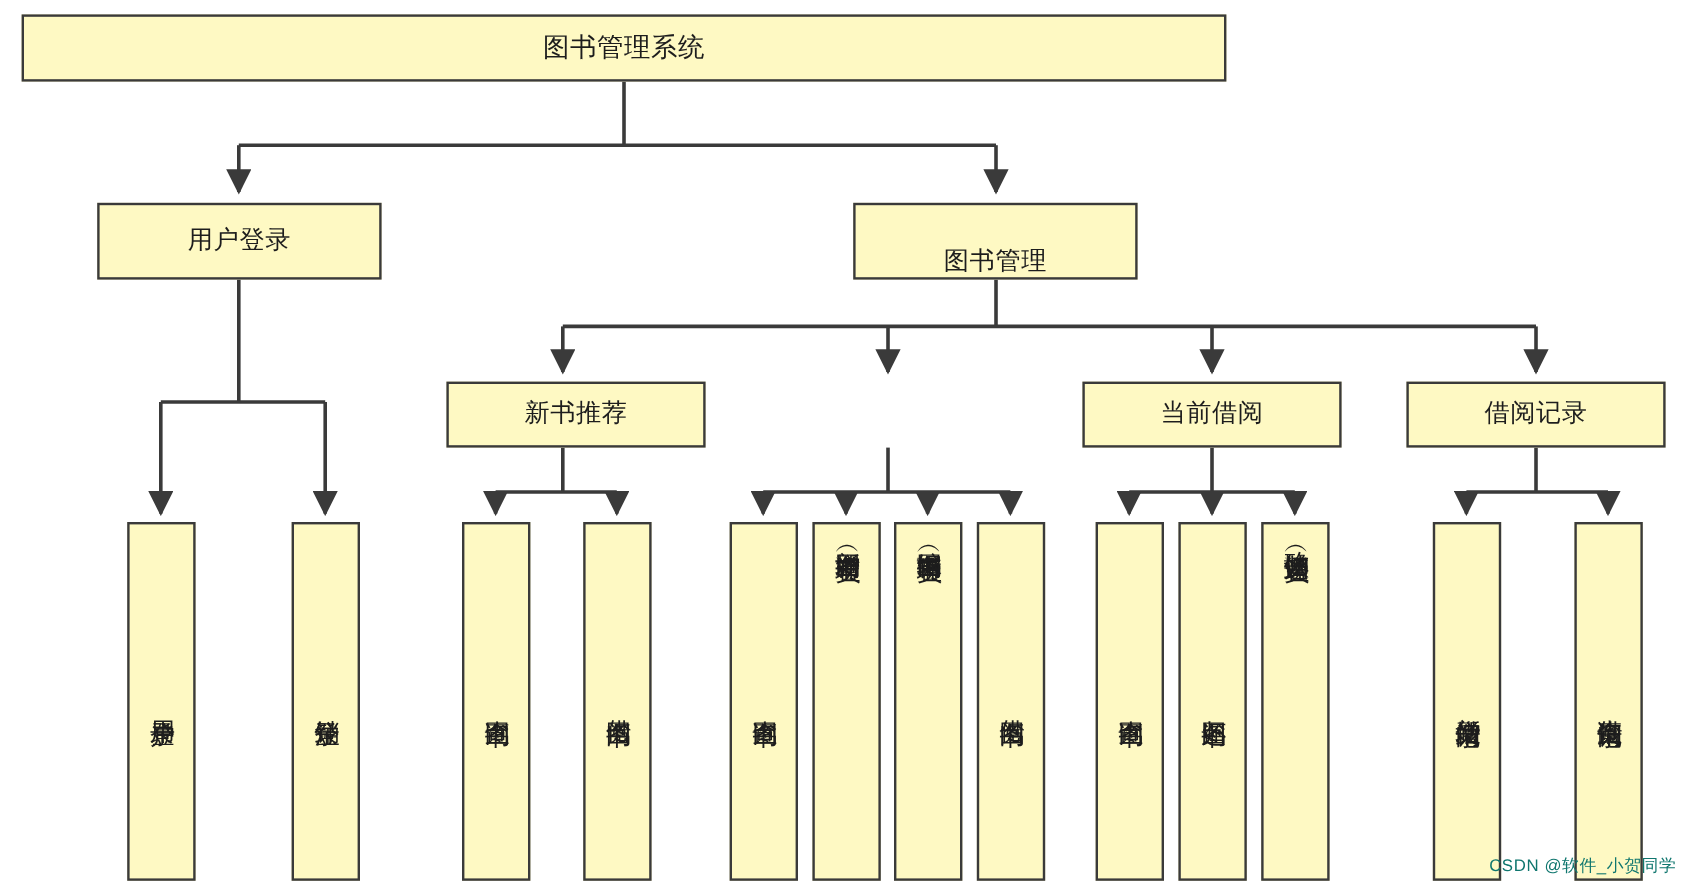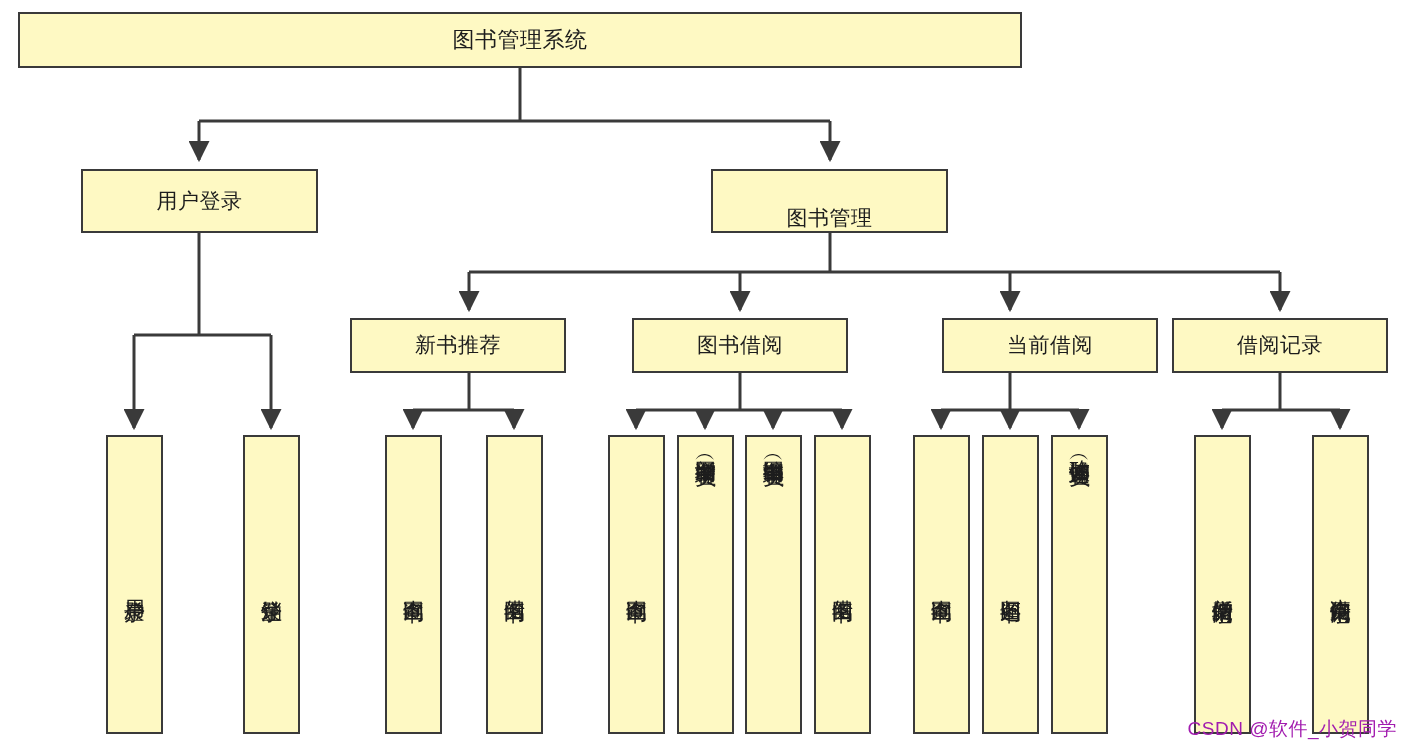--- a/index.html
+++ b/index.html
@@ -65,23 +65,23 @@
     letter-spacing: 1px;
     white-space: nowrap;
   }
   .node.vertical.centered {
     align-items: center;
     padding-top: 0;
   }
   .watermark {
     position: absolute;
     right: 8px;
-    bottom: 5px;
-    font-size: 19px;
-    color: #a21caf;
+    bottom: 16px;
+    font-size: 14px;
+    color: #0f766e;
     white-space: nowrap;
     letter-spacing: 0.5px;
   }
 </style>
 </head>
 <body>
 
 <div id="diagram">
 
   <svg class="edge-layer" viewBox="0 0 1405 747" xmlns="http://www.w3.org/2000/svg">
@@ -139,29 +139,26 @@
   </div>
 
   <div class="node horizontal" style="left:81px; top:169px; width:237px; height:64px;">
     <span class="label">用户登录</span>
   </div>
 
   <div class="node horizontal" style="left:711px; top:169px; width:237px; height:64px;align-items:flex-end;">
     <span class="label">图书管理</span>
   </div>
 
-  <div class="node horizontal" style="left:350px; top:318px; width:216px; height:55px;">
+  <div class="node horizontal" style="left:372px; top:318px; width:216px; height:55px;">
     <span class="label">新书推荐</span>
   </div>
 
-  <div class="node horizontal" style="left:632px; top:318px; width:216px; height:55px;">
-    <span class="label">图书借阅</span>
-  </div>
-
-  <div class="node horizontal" style="left:902px; top:318px; width:216px; height:55px;margin-left:40px;">
+
+  <div class="node horizontal" style="left:902px; top:318px; width:216px; height:55px;">
     <span class="label">当前借阅</span>
   </div>
 
   <div class="node horizontal" style="left:1172px; top:318px; width:216px; height:55px;">
     <span class="label">借阅记录</span>
   </div>
 
   <div class="node vertical centered" style="left:106px; top:435px; width:57px; height:299px;">
     <span class="label">用户登录</span>
   </div>

